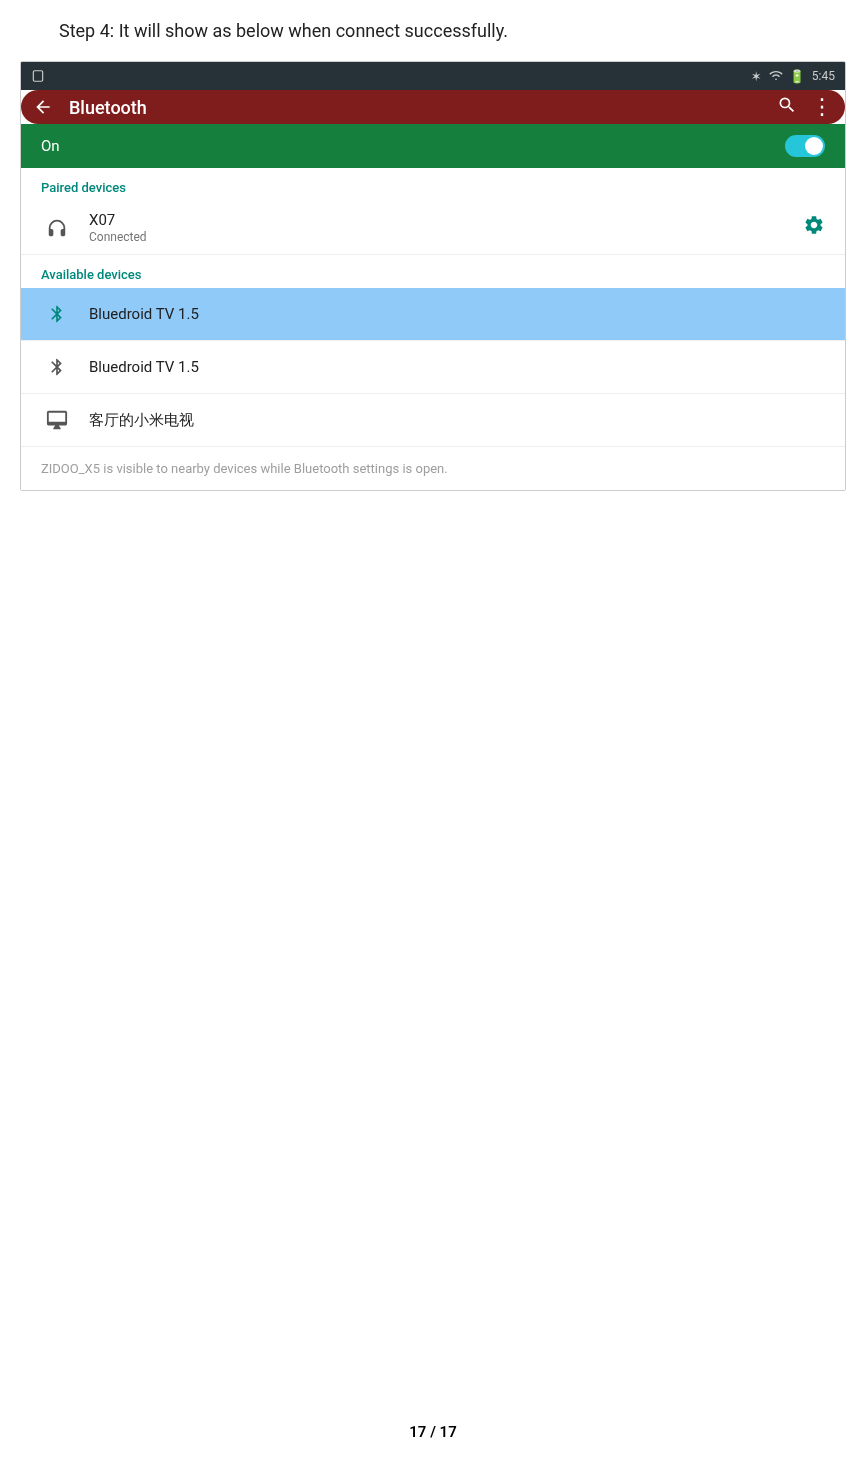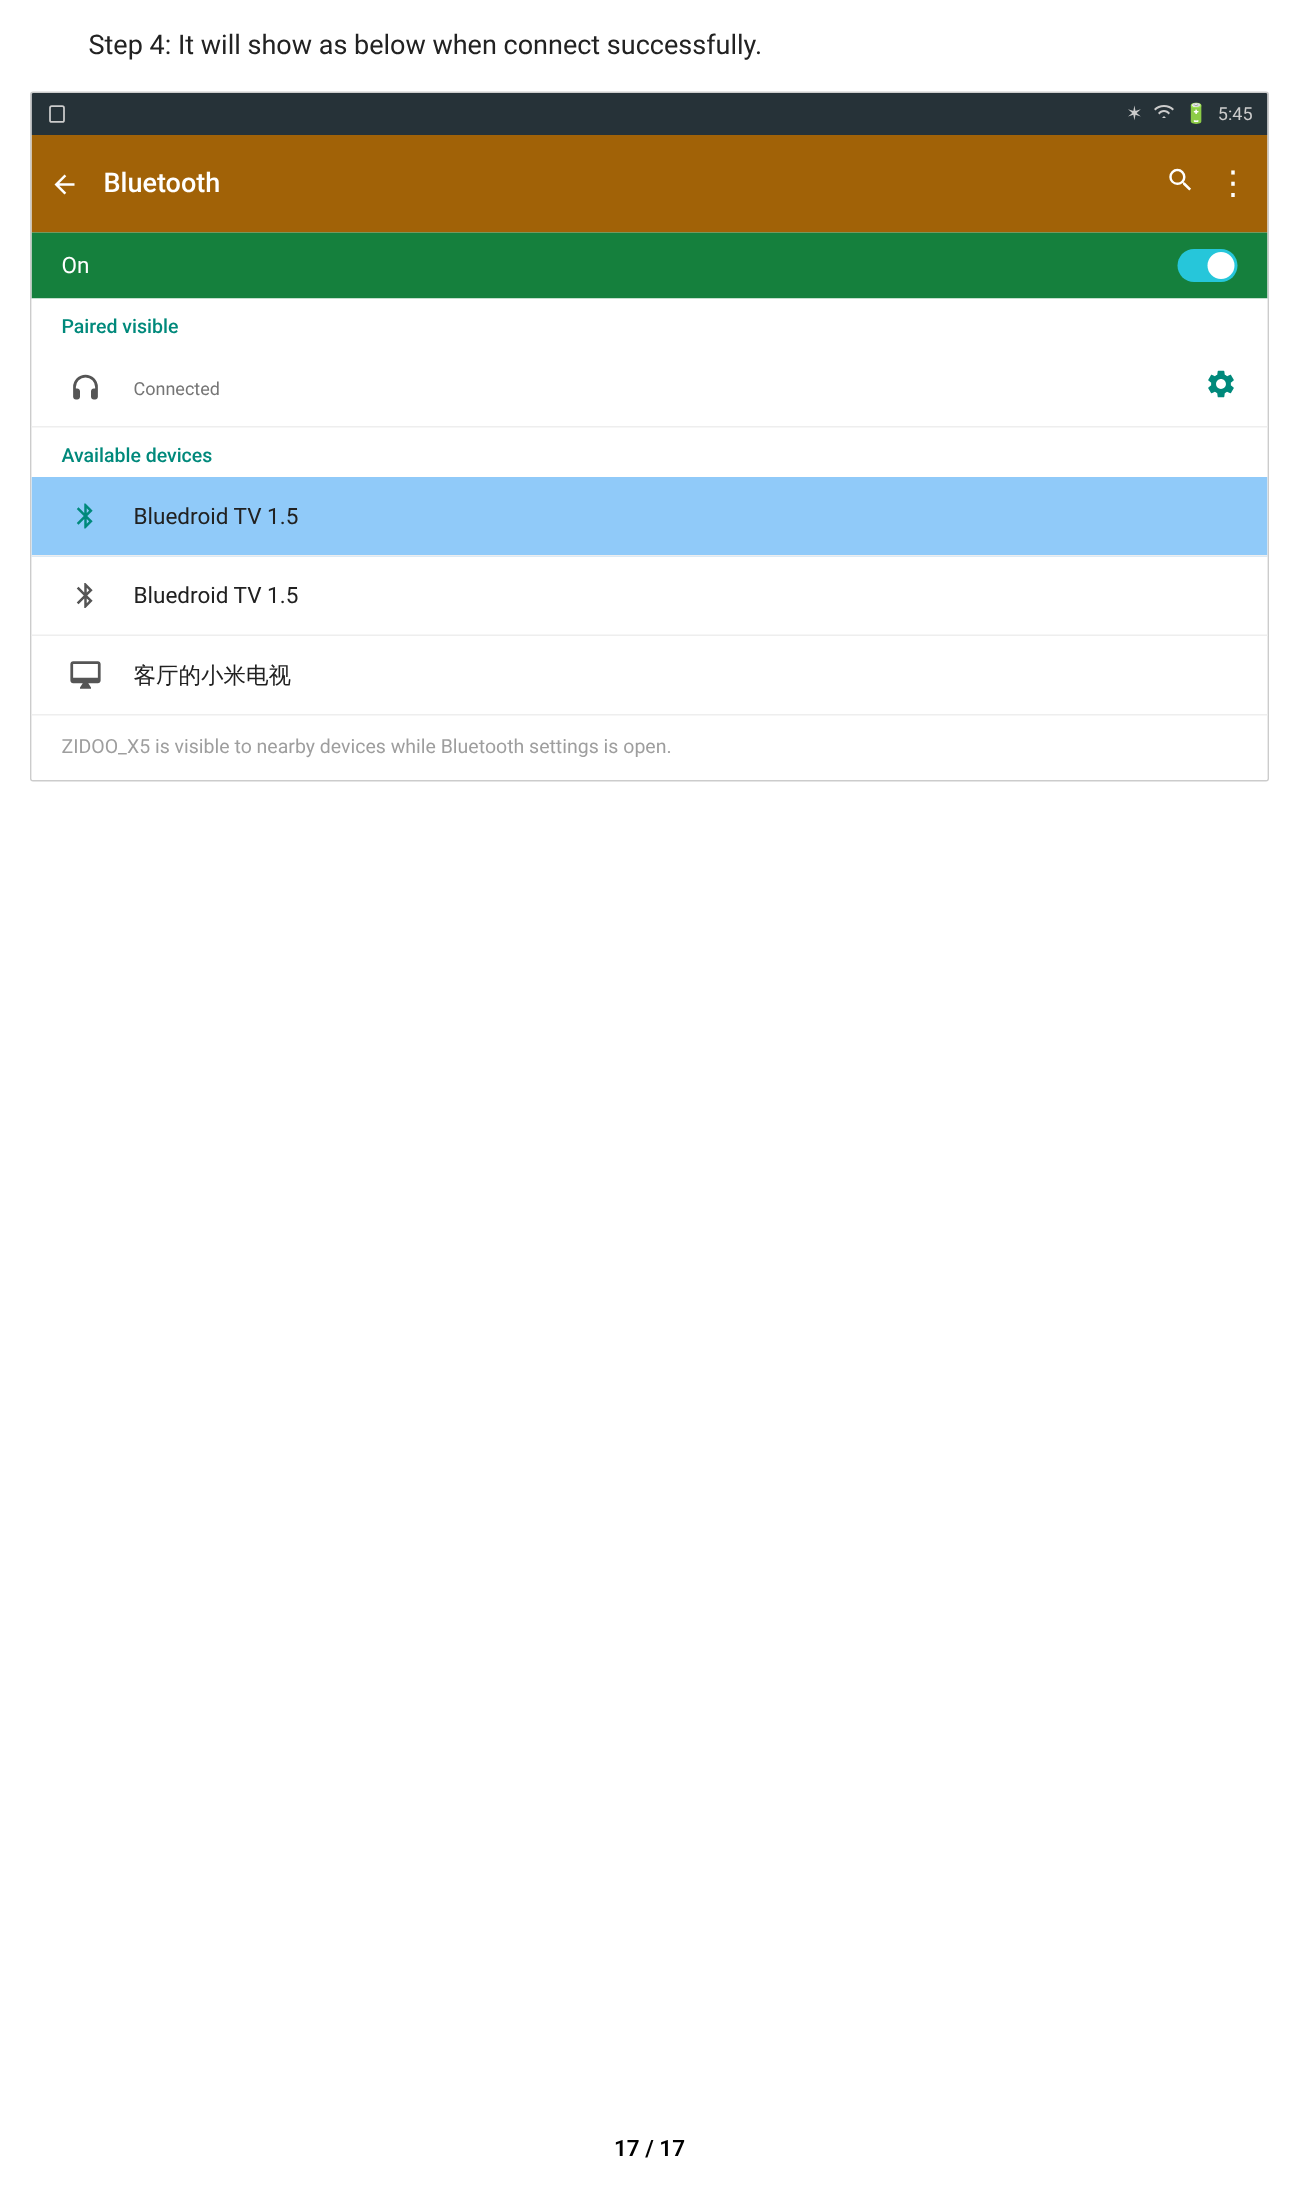--- a/index.html
+++ b/index.html
@@ -51,26 +51,27 @@
     .status-bar-right {
       display: flex;
       align-items: center;
       gap: 6px;
       color: #ccc;
       font-size: 12px;
     }
 
     
     .app-bar {
-      background: #a16207;
-      height: 65px;
+      background: #7f1d1d;
+      height: 34px;
       display: flex;
       align-items: center;
       padding: 0 12px;
       gap: 16px;
+      border-radius: 22px;
     }
     .app-bar-back {
       color: #fff;
       font-size: 20px;
       cursor: pointer;
       display: flex;
       align-items: center;
     }
     .app-bar-title {
       color: #fff;
@@ -253,29 +254,30 @@
     </div>
   </div>
 
   <div class="toggle-row">
     <span class="toggle-label">On</span>
     <div class="toggle-switch"></div>
   </div>
 
   <div class="content-area">
 
-    <div class="section-header">Paired visible</div>
+    <div class="section-header">Paired devices</div>
 
     <div class="device-item">
       <div class="device-icon headphone-icon">
         <svg viewBox="0 0 24 24">
           <path d="M12 3a9 9 0 0 0-9 9v7c0 1.1.9 2 2 2h1c1.1 0 2-.9 2-2v-4c0-1.1-.9-2-2-2H5v-1a7 7 0 0 1 14 0v1h-1c-1.1 0-2 .9-2 2v4c0 1.1.9 2 2 2h1c1.1 0 2-.9 2-2v-7a9 9 0 0 0-9-9z"></path>
         </svg>
       </div>
       <div class="device-info">
+        <div class="device-name">X07</div>
         <div class="device-status">Connected</div>
       </div>
       <div class="device-settings">
         <svg width="22" height="22" viewBox="0 0 24 24" fill="#00897b">
           <path d="M19.14 12.94c.04-.3.06-.61.06-.94 0-.32-.02-.64-.07-.94l2.03-1.58c.18-.14.23-.41.12-.61l-1.92-3.32c-.12-.22-.37-.29-.59-.22l-2.39.96c-.5-.38-1.03-.7-1.62-.94l-.36-2.54c-.04-.24-.24-.41-.48-.41h-3.84c-.24 0-.43.17-.47.41l-.36 2.54c-.59.24-1.13.57-1.62.94l-2.39-.96c-.22-.08-.47 0-.59.22L2.74 8.87c-.12.21-.08.47.12.61l2.03 1.58c-.05.3-.09.63-.09.94s.02.64.07.94l-2.03 1.58c-.18.14-.23.41-.12.61l1.92 3.32c.12.22.37.29.59.22l2.39-.96c.5.38 1.03.7 1.62.94l.36 2.54c.05.24.24.41.48.41h3.84c.24 0 .44-.17.47-.41l.36-2.54c.59-.24 1.13-.56 1.62-.94l2.39.96c.22.08.47 0 .59-.22l1.92-3.32c.12-.22.07-.47-.12-.61l-2.01-1.58zM12 15.6c-1.98 0-3.6-1.62-3.6-3.6s1.62-3.6 3.6-3.6 3.6 1.62 3.6 3.6-1.62 3.6-3.6 3.6z"></path>
         </svg>
       </div>
     </div>
 
     <div class="section-header">Available devices</div>

